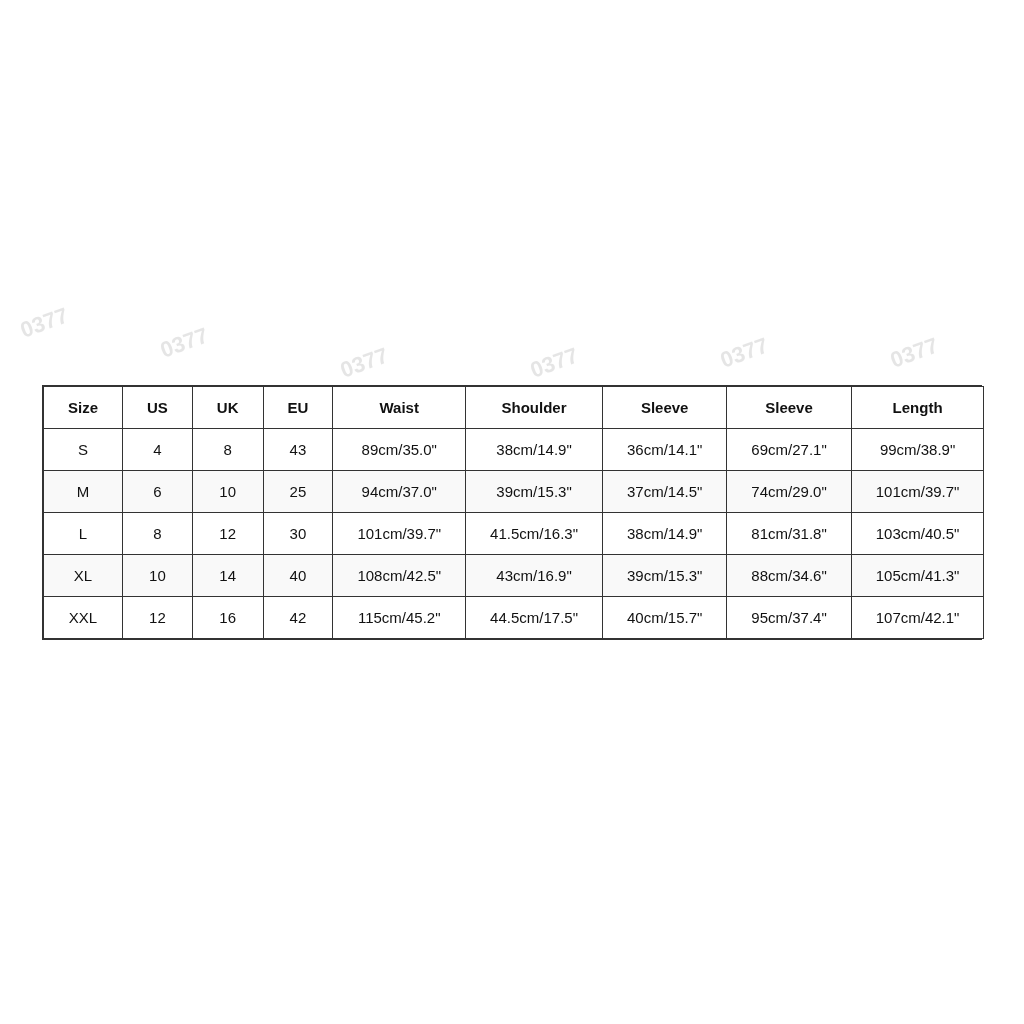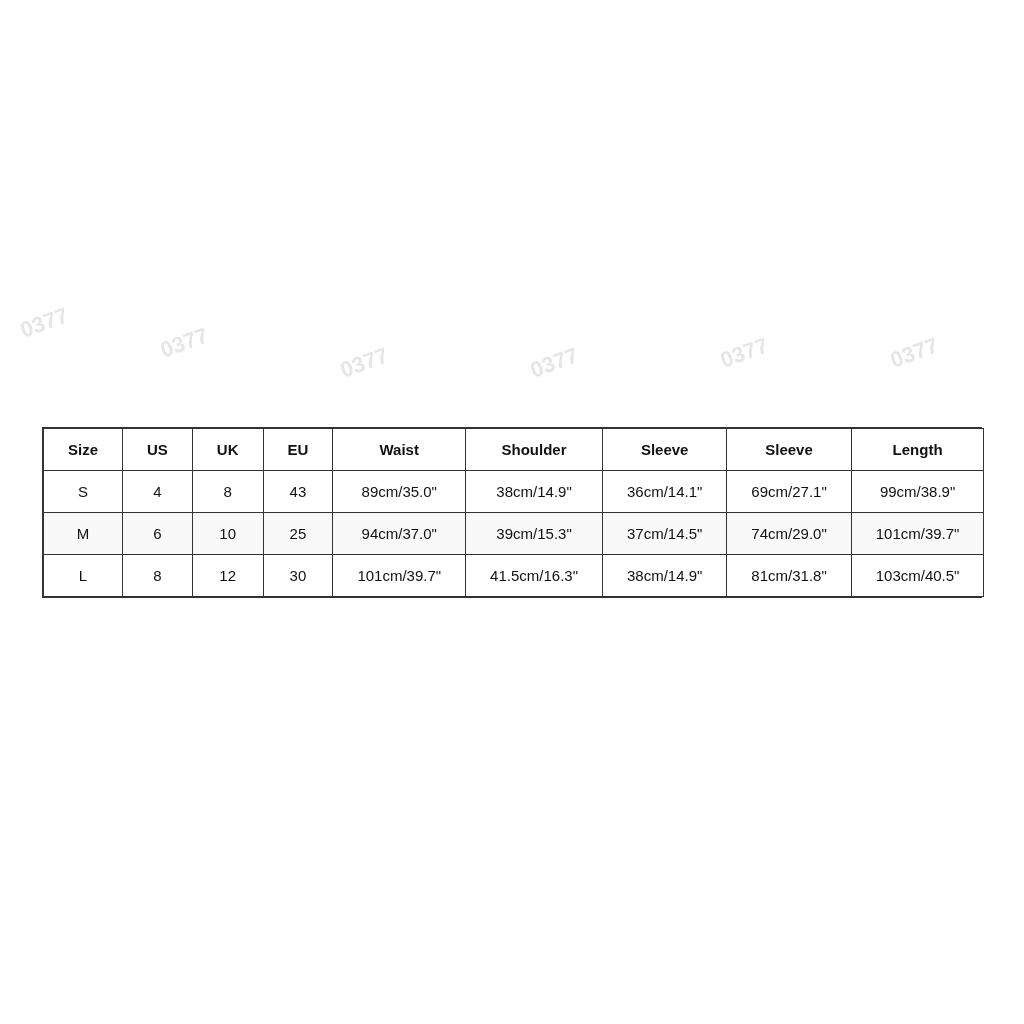--- a/index.html
+++ b/index.html
@@ -126,15 +126,37 @@
           <td>L</td>
           <td>8</td>
           <td>12</td>
           <td>30</td>
           <td>101cm/39.7"</td>
           <td>41.5cm/16.3"</td>
           <td>38cm/14.9"</td>
           <td>81cm/31.8"</td>
           <td>103cm/40.5"</td>
         </tr>
+        <tr>
+          <td>XL</td>
+          <td>10</td>
+          <td>14</td>
+          <td>40</td>
+          <td>108cm/42.5"</td>
+          <td>43cm/16.9"</td>
+          <td>39cm/15.3"</td>
+          <td>88cm/34.6"</td>
+          <td>105cm/41.3"</td>
+        </tr>
+        <tr>
+          <td>XXL</td>
+          <td>12</td>
+          <td>16</td>
+          <td>42</td>
+          <td>115cm/45.2"</td>
+          <td>44.5cm/17.5"</td>
+          <td>40cm/15.7"</td>
+          <td>95cm/37.4"</td>
+          <td>107cm/42.1"</td>
+        </tr>
       </tbody>
   </table>
 </div>
 
 </body></html>

